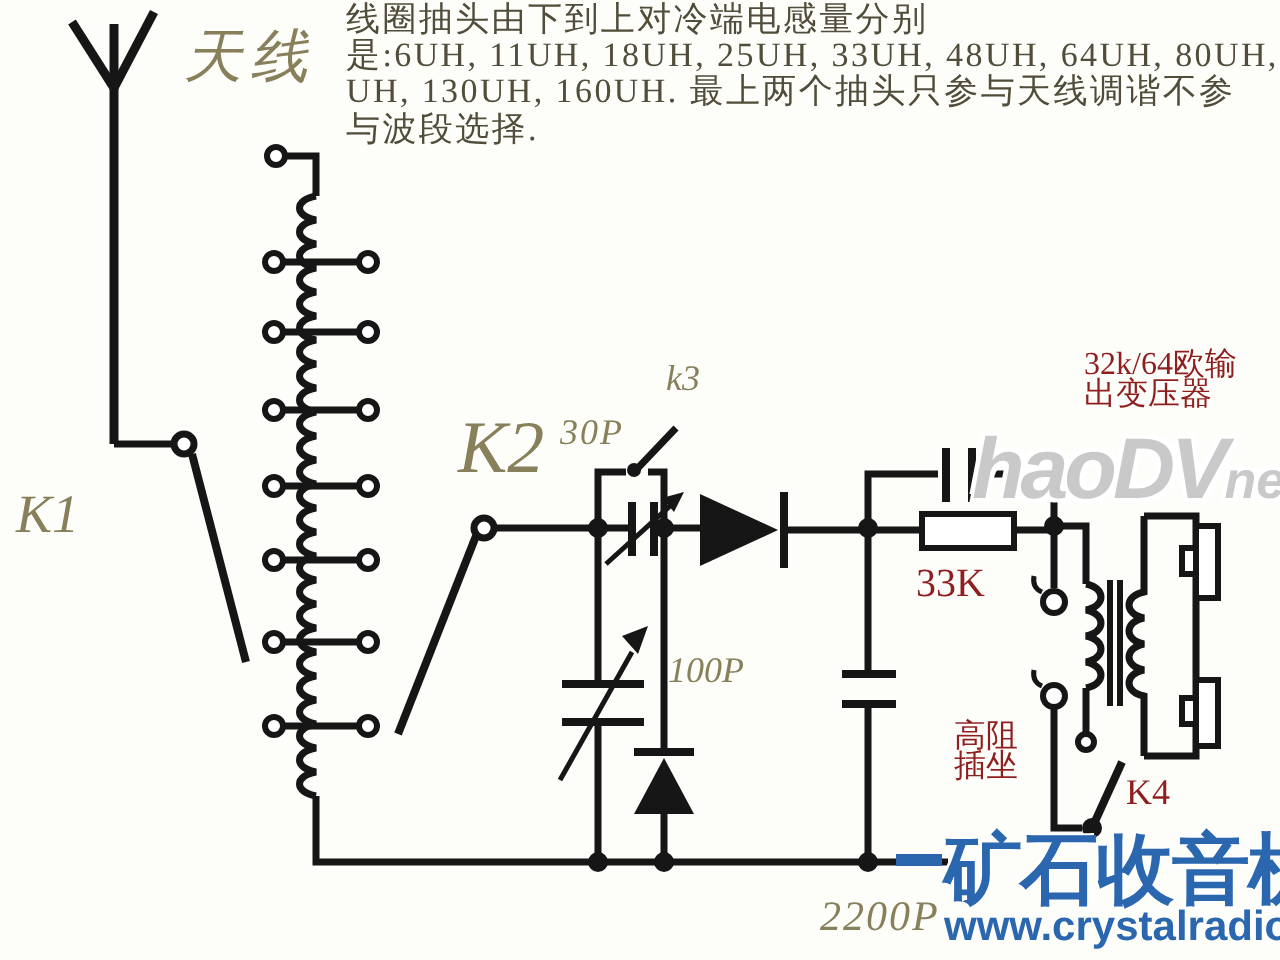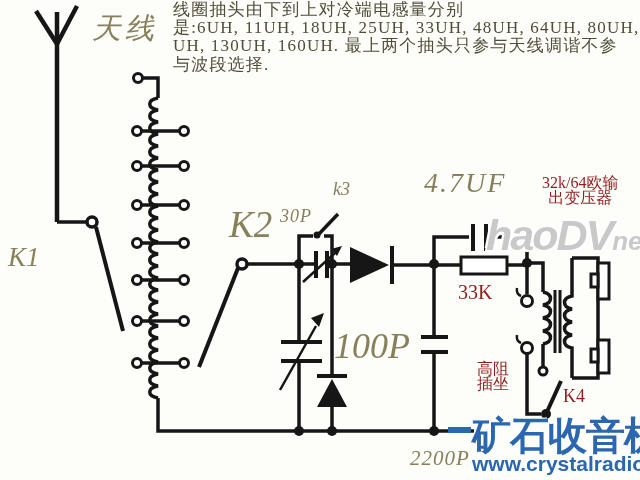--- a/index.html
+++ b/index.html
@@ -188,26 +188,25 @@
     <div>是:6UH, 11UH, 18UH, 25UH, 33UH, 48UH, 64UH, 80UH, 104</div>
     <div>UH, 130UH, 160UH. 最上两个抽头只参与天线调谐不参</div>
     <div>与波段选择.</div>
   </div>
 
   <div class="lbl" style="left:92px;top:9px;font-size:29px;letter-spacing:4px;">天线</div>
   <div class="lbl" style="left:8px;top:242px;font-size:27px;">K1</div>
   <div class="lbl" style="left:229px;top:203px;font-size:37px;">K2</div>
   <div class="lbl" style="left:333px;top:179px;font-size:18px;">k3</div>
   <div class="lbl" style="left:280px;top:206px;font-size:18px;letter-spacing:1px;">30P</div>
-  <div class="lbl" style="left:424px;top:167px;font-size:28px;letter-spacing:2px;">4.7UF</div>
-  <div class="lbl" style="left:334px;top:325px;font-size:36px;">100P</div>
+  <div class="lbl" style="left:334px;top:325px;font-size:18px;">100P</div>
   <div class="lbl" style="left:410px;top:446px;font-size:21px;letter-spacing:1px;">2200P</div>
 
   <div class="redlbl" style="left:458px;top:285px;font-size:20px;">33K</div>
-  <div class="redlbl" style="left:542px;top:175px;font-size:16px;text-align:center;">
+  <div class="redlbl" style="left:542px;top:175px;font-size:16px;">
     <div>32k/64欧输</div>
     <div>出变压器</div>
   </div>
   <div class="redlbl" style="left:477px;top:317px;font-size:16px;margin-top:44px;">
     <div>高阻</div>
     <div>插坐</div>
   </div>
   <div class="redlbl" style="left:563px;top:389px;font-size:18px;">K4</div>
 
   <div class="wm-overlay"><span>haoDV</span><span class="suffix">net</span></div>

